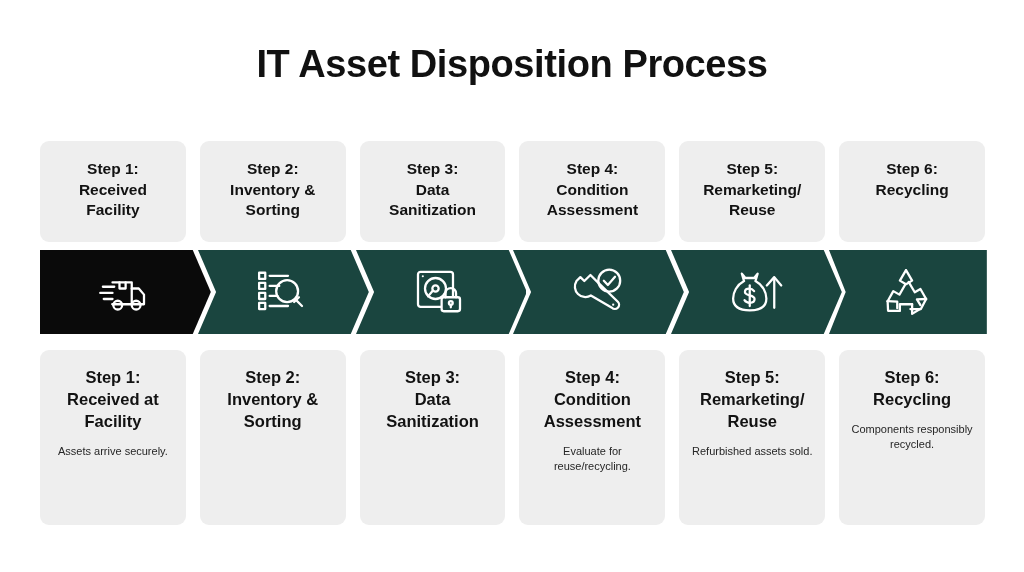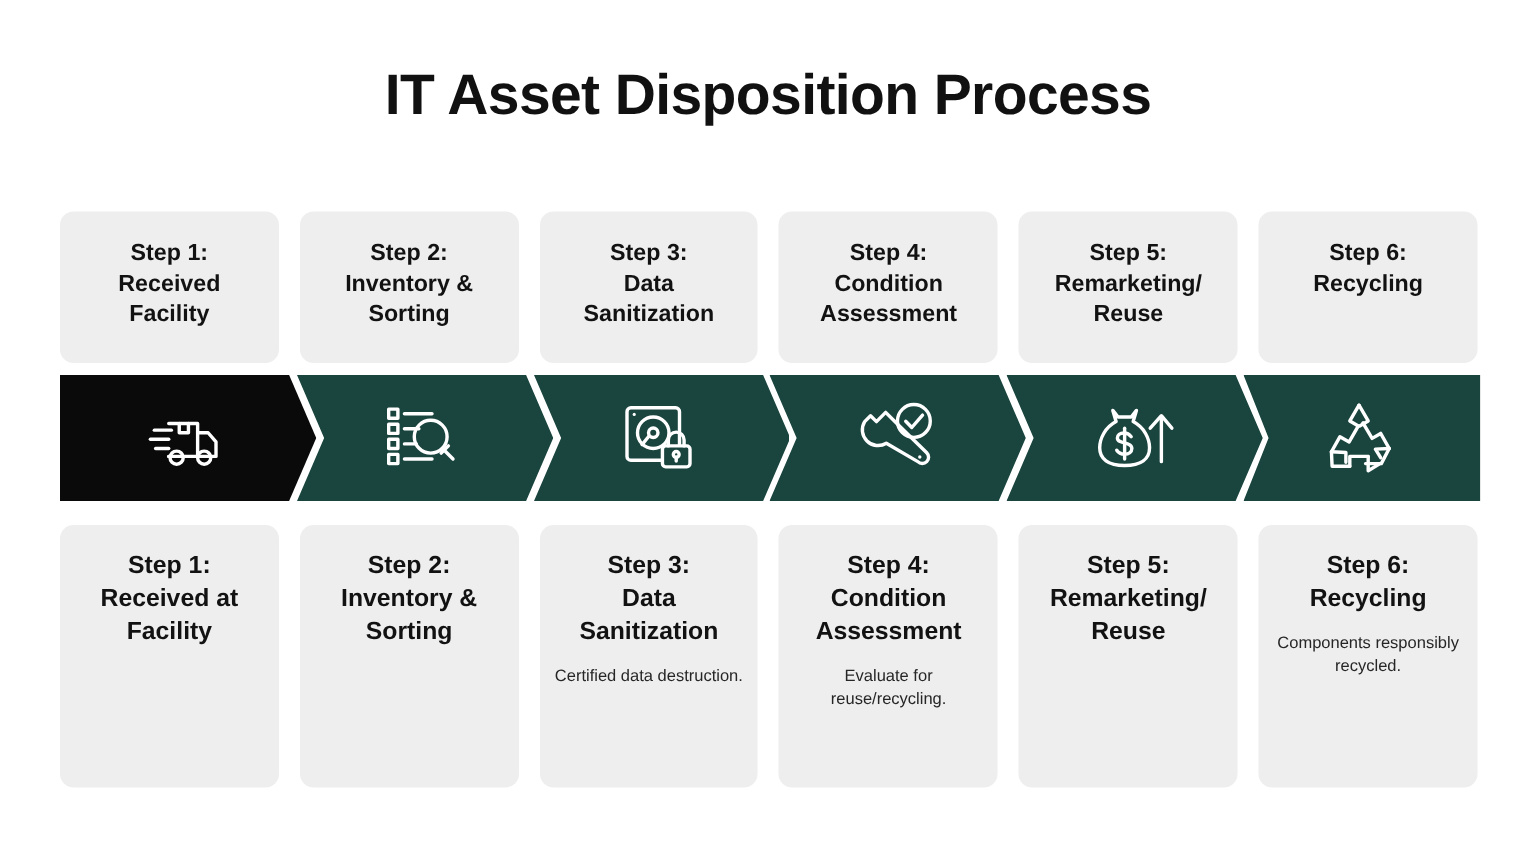--- a/index.html
+++ b/index.html
@@ -261,38 +261,39 @@
         </svg>
       </div>
     </div>
 
   </div>
 
   <div class="row row-bottom">
 
     <div class="card-bot">
       <div class="head">Step 1:<br>Received at<br>Facility</div>
+      <div class="desc">Assets arrive securely.</div>
     </div>
 
     <div class="card-bot">
       <div class="head">Step 2:<br>Inventory &amp;<br>Sorting</div>
     </div>
 
     <div class="card-bot">
       <div class="head">Step 3:<br>Data<br>Sanitization</div>
-      <div class="desc">Certified data destruction.</div>
     </div>
 
     <div class="card-bot">
       <div class="head">Step 4:<br>Condition<br>Assessment</div>
       <div class="desc">Evaluate for reuse/recycling.</div>
     </div>
 
     <div class="card-bot">
       <div class="head">Step 5:<br>Remarketing/<br>Reuse</div>
+      <div class="desc">Refurbished assets sold.</div>
     </div>
 
     <div class="card-bot">
       <div class="head">Step 6:<br>Recycling</div>
       <div class="desc">Components responsibly recycled.</div>
     </div>
 
   </div>
 
 </div>

